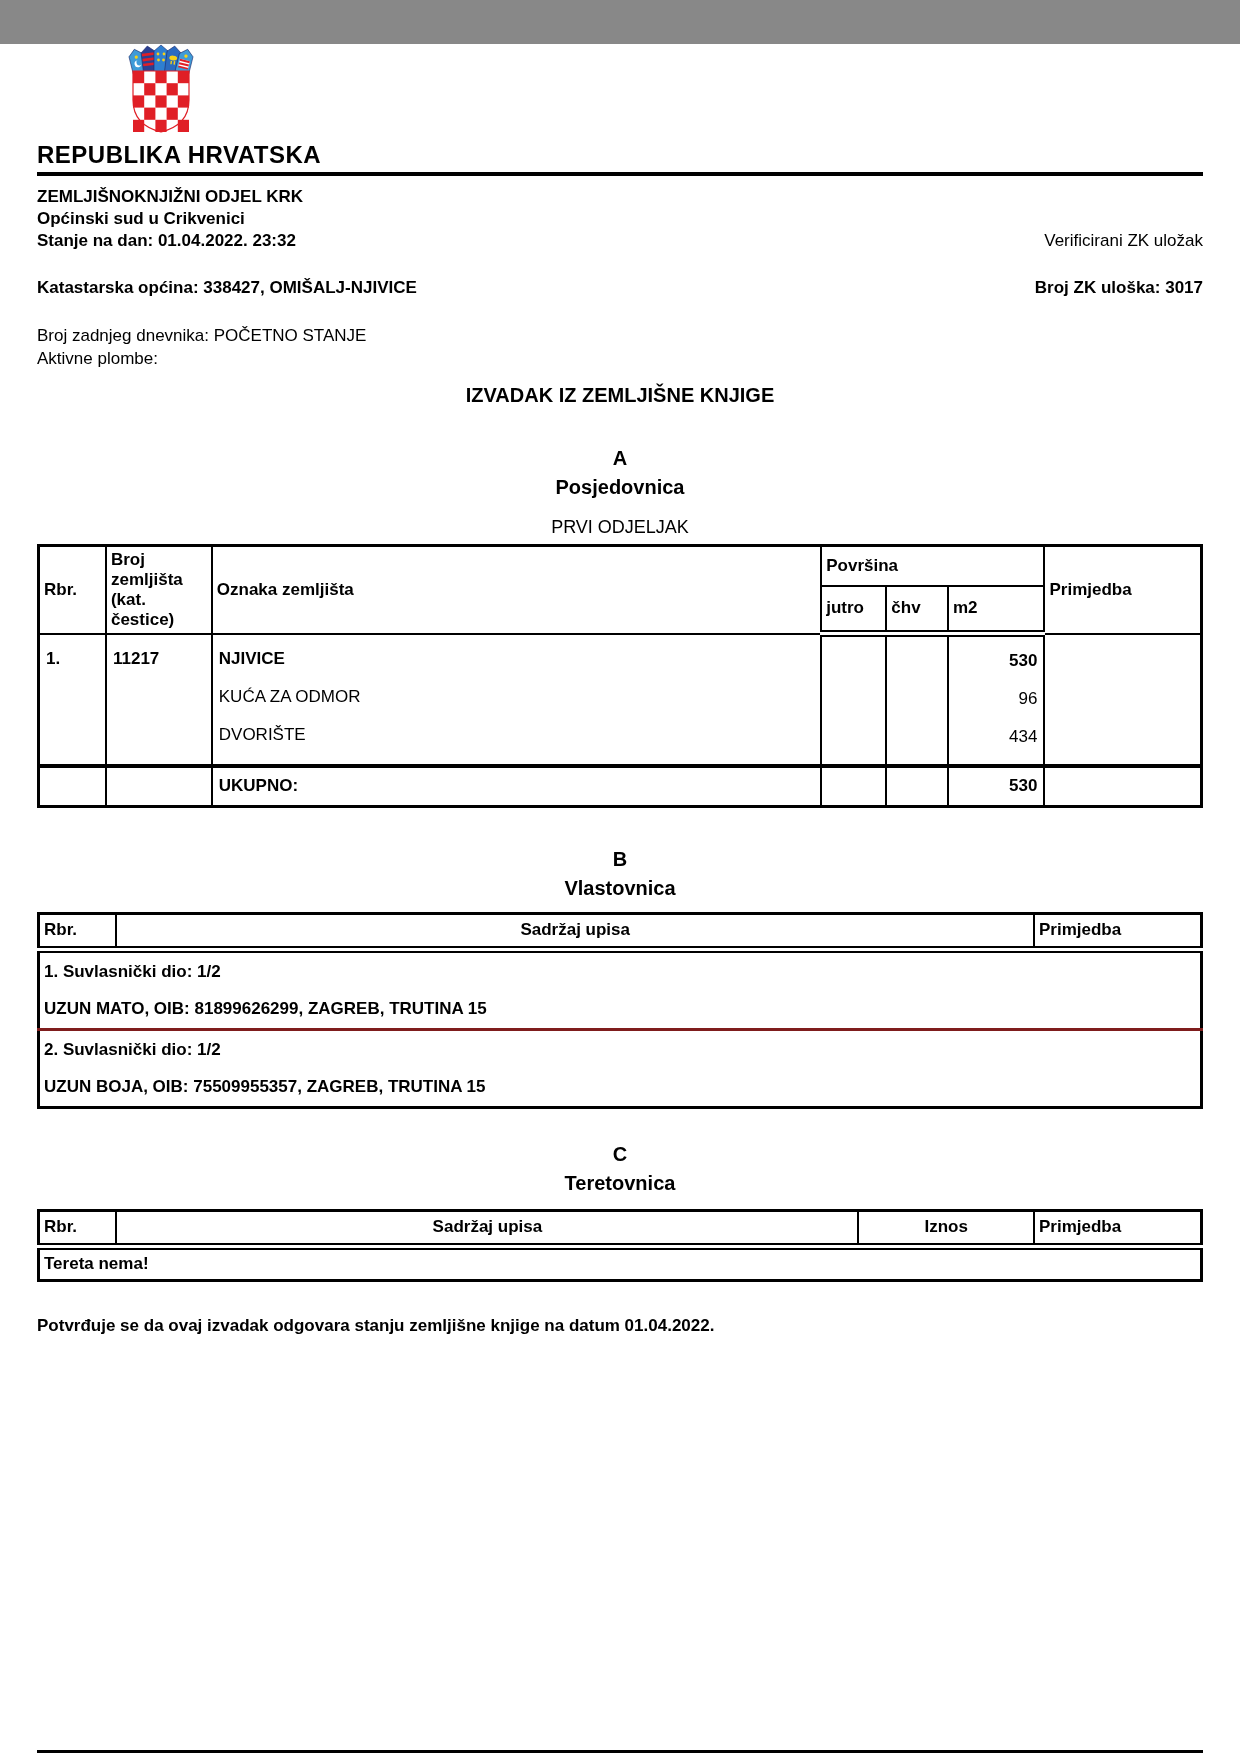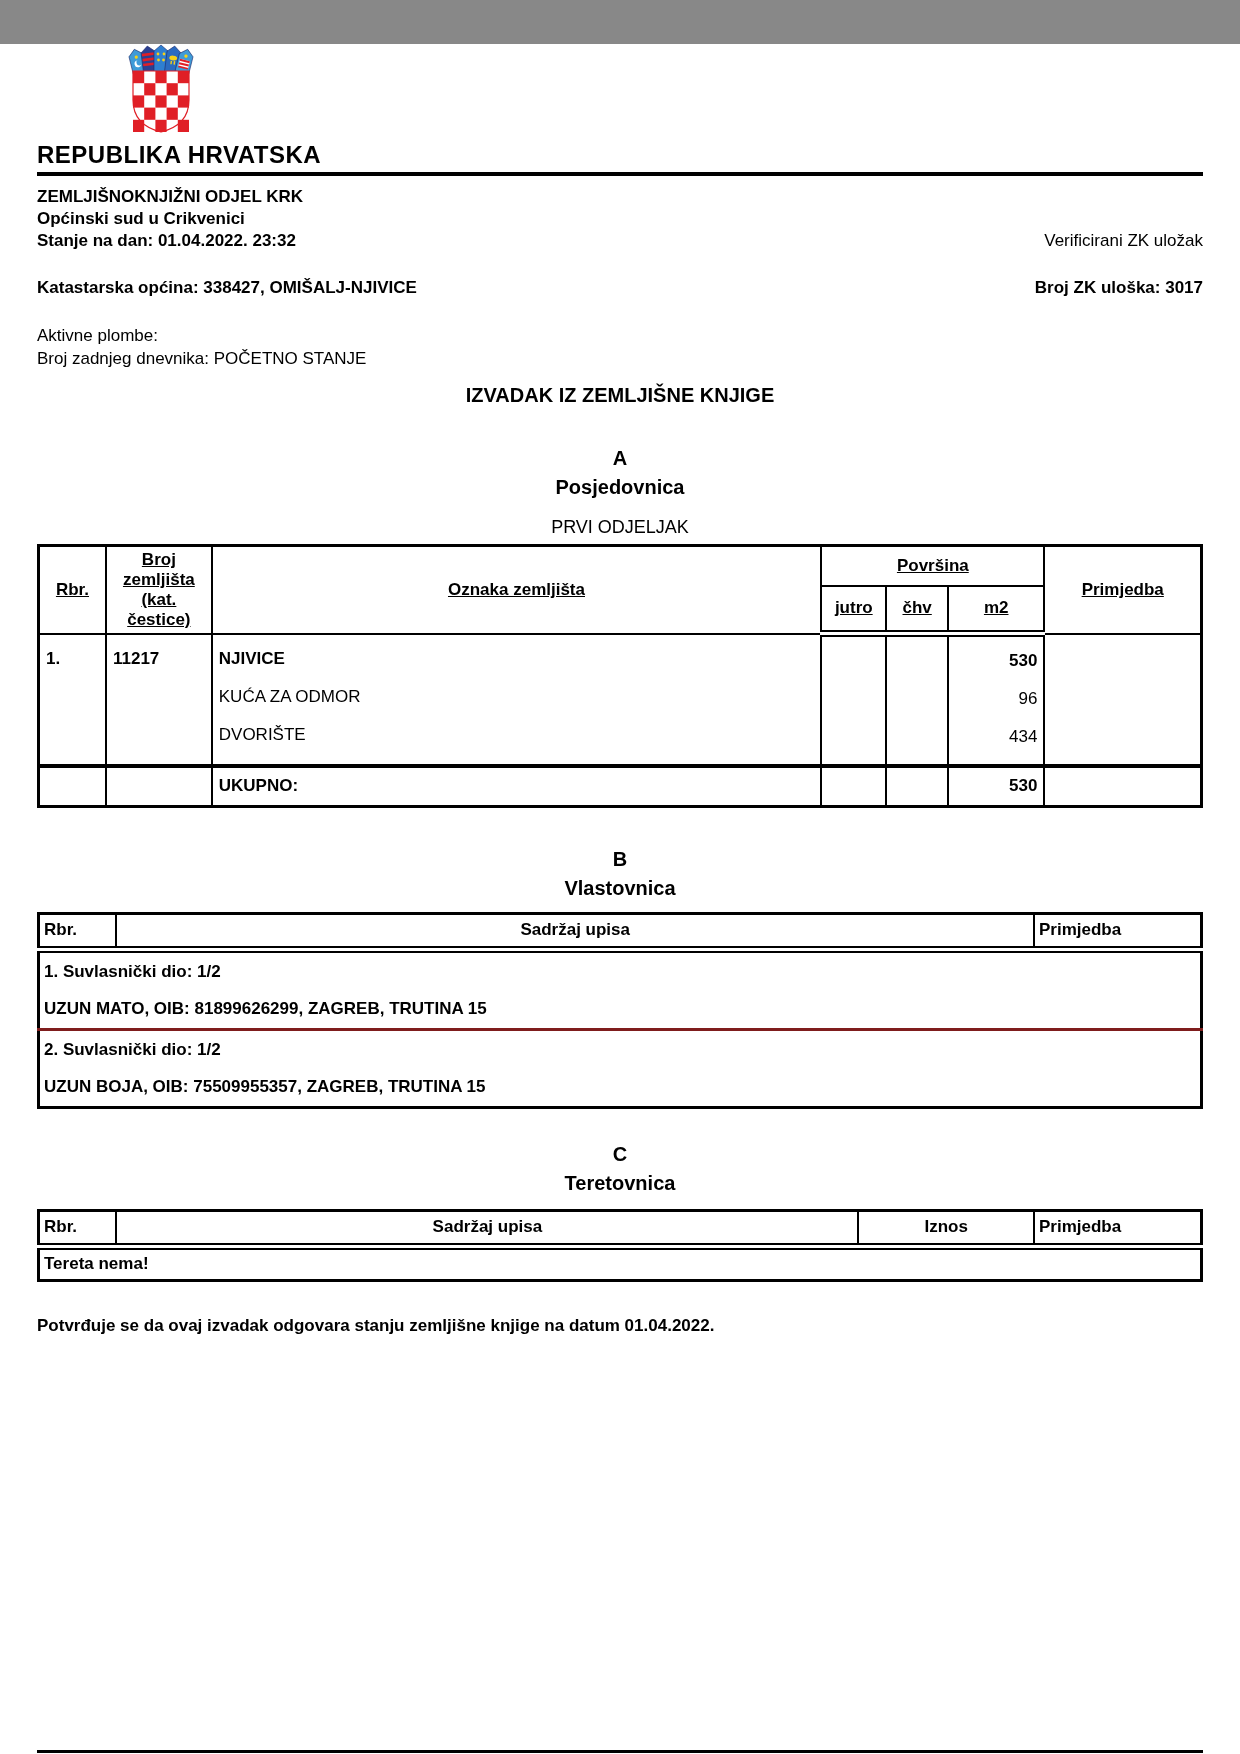--- a/index.html
+++ b/index.html
@@ -43,21 +43,21 @@
   thead tr.hdr-bottom th { border-bottom: 7px double #000; }
 
   
   .tblA col.c-rbr   { width: 5.8%; }
   .tblA col.c-broj  { width: 9.1%; }
   .tblA col.c-ozn   { width: 52.4%; }
   .tblA col.c-jutro { width: 5.6%; }
   .tblA col.c-chv   { width: 5.3%; }
   .tblA col.c-m2    { width: 8.3%; }
   .tblA col.c-prim  { width: 13.5%; }
-  .tblA th { text-align: center; text-decoration: underline; }
+  .tblA th { text-align: left; }
   .tblA .hrow1 th { height: 40px; }
   .tblA .hrow2 th { height: 48px; }
   .tblA td.cell-lines { padding-top: 5px; padding-bottom: 8px; }
   .tblA .line { line-height: 38px; white-space: nowrap; }
   .tblA .num { text-align: right; font-weight: normal; }
   .tblA .num.bold, .tblA .line.bold { font-weight: bold; }
   .tblA tr.abody td { border-bottom: 4px solid #000; }
   .tblA tr.total td { height: 40px; font-weight: bold; vertical-align: middle; }
   .tblA tr.total td.num { text-align: right; }
 
@@ -164,22 +164,22 @@
         <span class="regular">Verificirani ZK uložak</span>
       </div>
     </div>
 
     <div class="cadastral-row">
       <span>Katastarska općina: 338427, OMIŠALJ-NJIVICE</span>
       <span>Broj ZK uloška: 3017</span>
     </div>
 
     <div class="journal-block">
+      <div>Broj zadnjeg dnevnika: POČETNO STANJE</div>
       <div>Aktivne plombe:</div>
-      <div>Broj zadnjeg dnevnika: POČETNO STANJE</div>
     </div>
 
     <div class="doc-title">IZVADAK IZ ZEMLJIŠNE KNJIGE</div>
 
     <div class="section-letter">A</div>
     <div class="section-name">Posjedovnica</div>
     <div class="section-sub">PRVI ODJELJAK</div>
 
     <table class="tblA">
       <colgroup>

